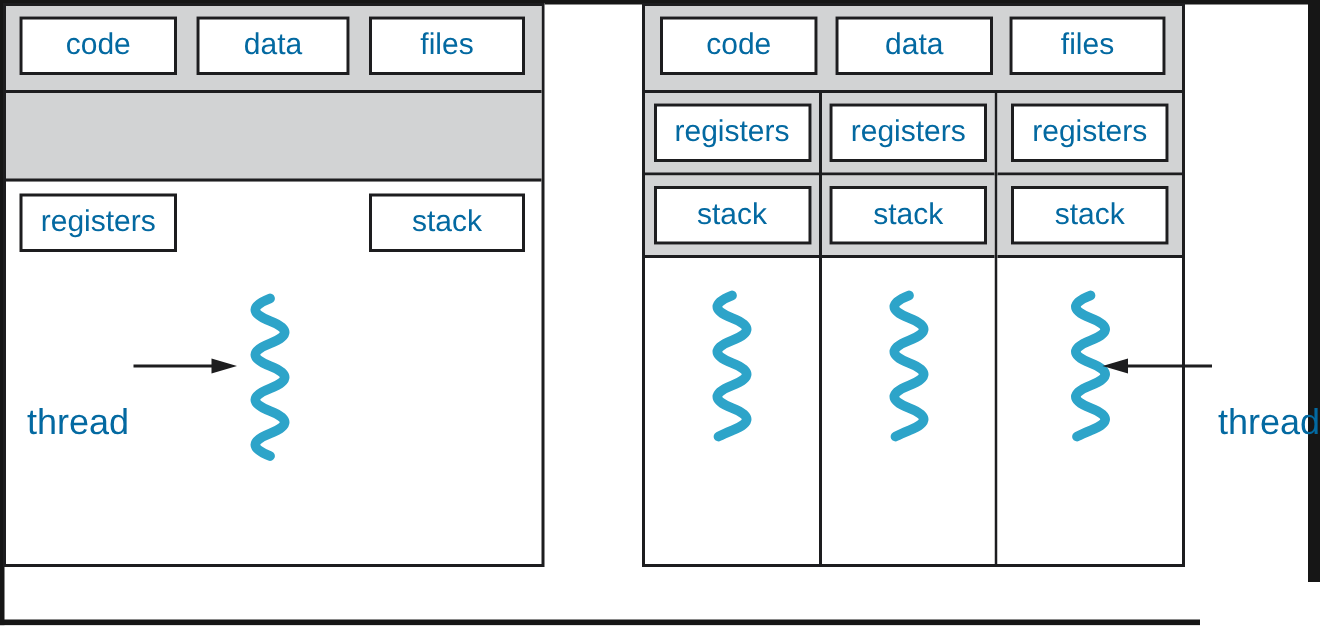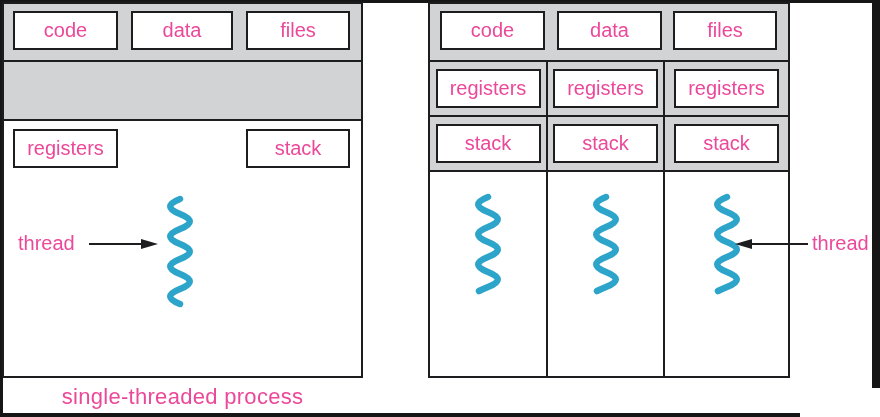--- a/index.html
+++ b/index.html
@@ -2,21 +2,21 @@
 <html><head>
 <meta charset="utf-8">
 <style>
   html, body { margin: 0; padding: 0; background: #ffffff; }
   .canvas {
     position: relative;
     width: 880px; height: 417px;
     background: #ffffff;
     overflow: hidden;
     font-family: "Liberation Sans", "DejaVu Sans", sans-serif;
-    color: #ec4899;
+    color: #0369a1;
   }
 
   
   .frame { position: absolute; background: #161616; }
   .frame-top    { left: 0;   top: 0;   width: 880px; height: 3px; }
   .frame-left   { left: 0;   top: 0;   width: 3px;   height: 417px; }
   .frame-bottom { left: 0;   top: 413px; width: 800px; height: 4px; }
   .frame-right  { left: 872px; top: 0; width: 8px;  height: 388px; }
 
   .panel {
@@ -77,22 +77,23 @@
     position: relative; flex: 1;
     background: #ffffff;
     display: flex; justify-content: center;
   }
   .t-white svg { margin-top: 20px; }
 
   .squiggle { display: block; }
 
   .thread-note {
     position: absolute;
-    font-size: 20px;
+    font-size: 24px;
     white-space: nowrap;
+    margin-top: 36px;
   }
   .note-left-text  { left: 18px;  top: 232px; }
   .note-right-text { left: 812px; top: 232px; }
   .arrow-svg { position: absolute; }
   .arrow-left-panel { left: 88px;  top: 236px; }
   .arrow-right      { left: 733px; top: 236px; }
 
   .caption {
     position: absolute;
     top: 384px;
@@ -128,21 +129,20 @@
       <path d="M18,5 C5,10 5,15 18,20 C31,25 31,30 18,35 C5,40 5,45 18,50 C31,55 31,60 18,65 C5,70 5,75 18,80 C31,85 31,90 18,95 C5,100 5,105 18,110" fill="none" stroke="#2da4c9" stroke-width="6.5" stroke-linecap="round"></path>
     </svg>
   </div>
 
   <div class="thread-note note-left-text">thread</div>
   <svg class="arrow-svg arrow-left-panel" width="70" height="16" viewBox="0 0 70 16">
     <line x1="1" y1="8" x2="55" y2="8" stroke="#1d1d1f" stroke-width="2"></line>
     <polygon points="70,8 53,3 53,13" fill="#1d1d1f"></polygon>
   </svg>
 
-  <div class="caption caption-left">single-threaded process</div>
 
   <div class="panel panel-right">
     <div class="band band-1">
       <div class="mem-box pr-code">code</div>
       <div class="mem-box pr-data">data</div>
       <div class="mem-box pr-files">files</div>
     </div>
 
     <div class="columns">
 

